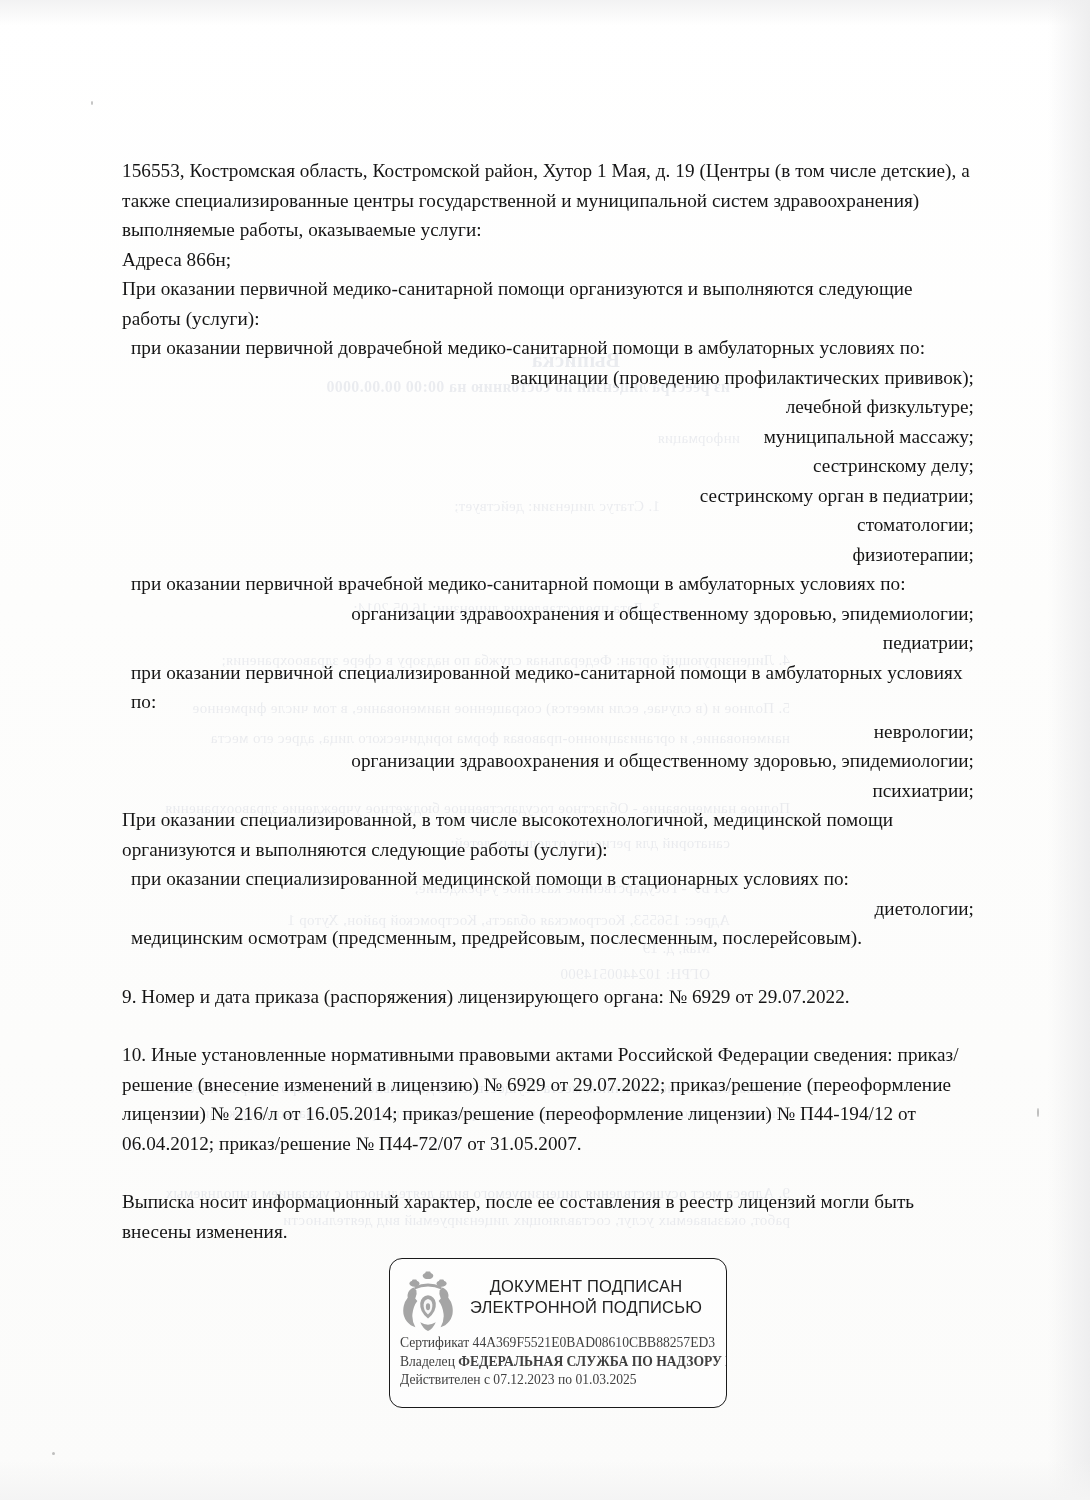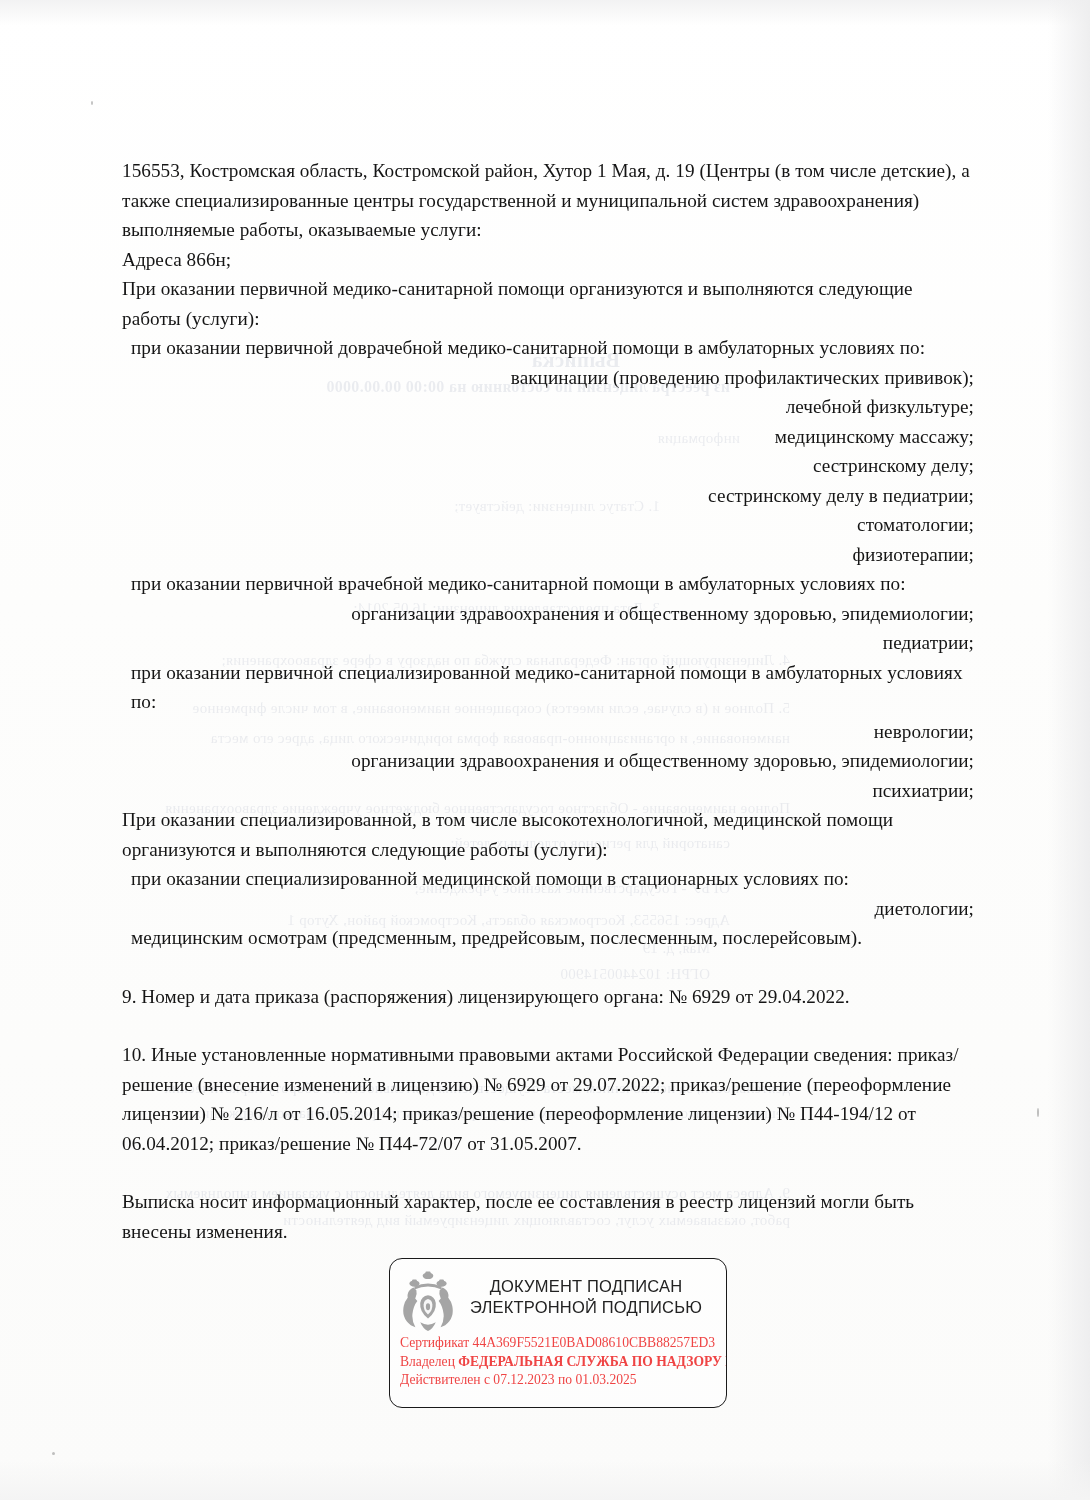--- a/index.html
+++ b/index.html
@@ -115,21 +115,21 @@
     line-height: 21px;
     color: #222;
     letter-spacing: 0.2px;
     padding-top: 8px;
   }
   .stamp-body {
     padding: 2px 0 0 10px;
     font-family: "Liberation Serif", serif;
     font-size: 13.6px;
     line-height: 18.5px;
-    color: #ef4444;
+    color: #404040;
     white-space: nowrap;
   }
   .stamp-body .row { overflow: hidden; }
   .stamp-body b { font-weight: bold; }
 
   .speck {
     position: absolute;
     background: #8d8d8d;
     border-radius: 50%;
     pointer-events: none;
@@ -172,40 +172,40 @@
 
 <div class="content">
   <div id="body-lines">
       <div class="line lvl-0">156553, Костромская область, Костромской район, Хутор 1 Мая, д. 19 (Центры (в том числе детские), а также специализированные центры государственной и муниципальной систем здравоохранения)</div>
       <div class="line lvl-0">выполняемые работы, оказываемые услуги:</div>
       <div class="line lvl-0">Адреса 866н;</div>
       <div class="line lvl-0">При оказании первичной медико-санитарной помощи организуются и выполняются следующие работы (услуги):</div>
       <div class="line lvl-1">при оказании первичной доврачебной медико-санитарной помощи в амбулаторных условиях по:</div>
       <div class="line lvl-2">вакцинации (проведению профилактических прививок);</div>
       <div class="line lvl-2">лечебной физкультуре;</div>
-      <div class="line lvl-2">медицинскому массажу;</div>
+      <div class="line lvl-2">муниципальной массажу;</div>
       <div class="line lvl-2">сестринскому делу;</div>
-      <div class="line lvl-2">сестринскому делу в педиатрии;</div>
+      <div class="line lvl-2">сестринскому орган в педиатрии;</div>
       <div class="line lvl-2">стоматологии;</div>
       <div class="line lvl-2">физиотерапии;</div>
       <div class="line lvl-1">при оказании первичной врачебной медико-санитарной помощи в амбулаторных условиях по:</div>
       <div class="line lvl-2">организации здравоохранения и общественному здоровью, эпидемиологии;</div>
       <div class="line lvl-2">педиатрии;</div>
       <div class="line lvl-1">при оказании первичной специализированной медико-санитарной помощи в амбулаторных условиях по:</div>
       <div class="line lvl-2">неврологии;</div>
       <div class="line lvl-2">организации здравоохранения и общественному здоровью, эпидемиологии;</div>
       <div class="line lvl-2">психиатрии;</div>
       <div class="line lvl-0">При оказании специализированной, в том числе высокотехнологичной, медицинской помощи организуются и выполняются следующие работы (услуги):</div>
       <div class="line lvl-1">при оказании специализированной медицинской помощи в стационарных условиях по:</div>
       <div class="line lvl-2">диетологии;</div>
       <div class="line lvl-1">медицинским осмотрам (предсменным, предрейсовым, послесменным, послерейсовым).</div>
     </div>
 
   <div class="para-gap"></div>
-  <div class="line lvl-0">9. Номер и дата приказа (распоряжения) лицензирующего органа: № 6929 от 29.04.2022.</div>
+  <div class="line lvl-0">9. Номер и дата приказа (распоряжения) лицензирующего органа: № 6929 от 29.07.2022.</div>
 
   <div class="para-gap"></div>
   <div class="line lvl-0">10. Иные установленные нормативными правовыми актами Российской Федерации сведения: приказ/решение (внесение изменений в лицензию) № 6929 от 29.07.2022; приказ/решение (переоформление лицензии) № 216/л от 16.05.2014; приказ/решение (переоформление лицензии) № П44-194/12 от 06.04.2012; приказ/решение № П44-72/07 от 31.05.2007.</div>
 
   <div class="para-gap"></div>
   <div class="line lvl-0">Выписка носит информационный характер, после ее составления в реестр лицензий могли быть внесены изменения.</div>
 </div>
 
 <div class="sign-stamp">
   <div class="stamp-head">

